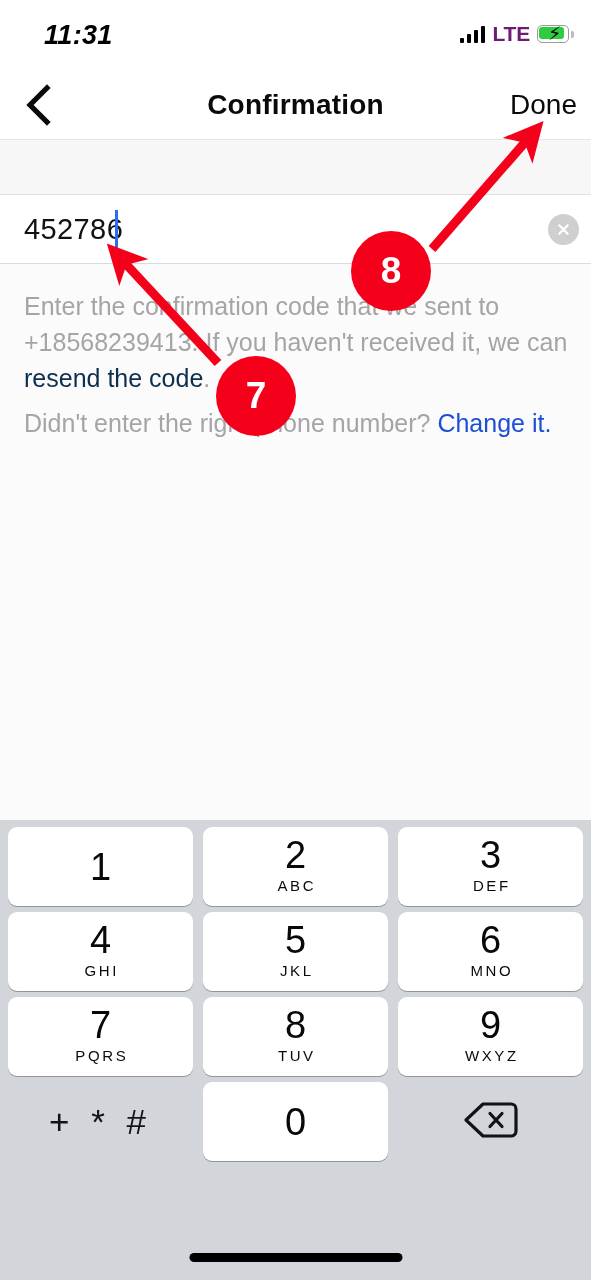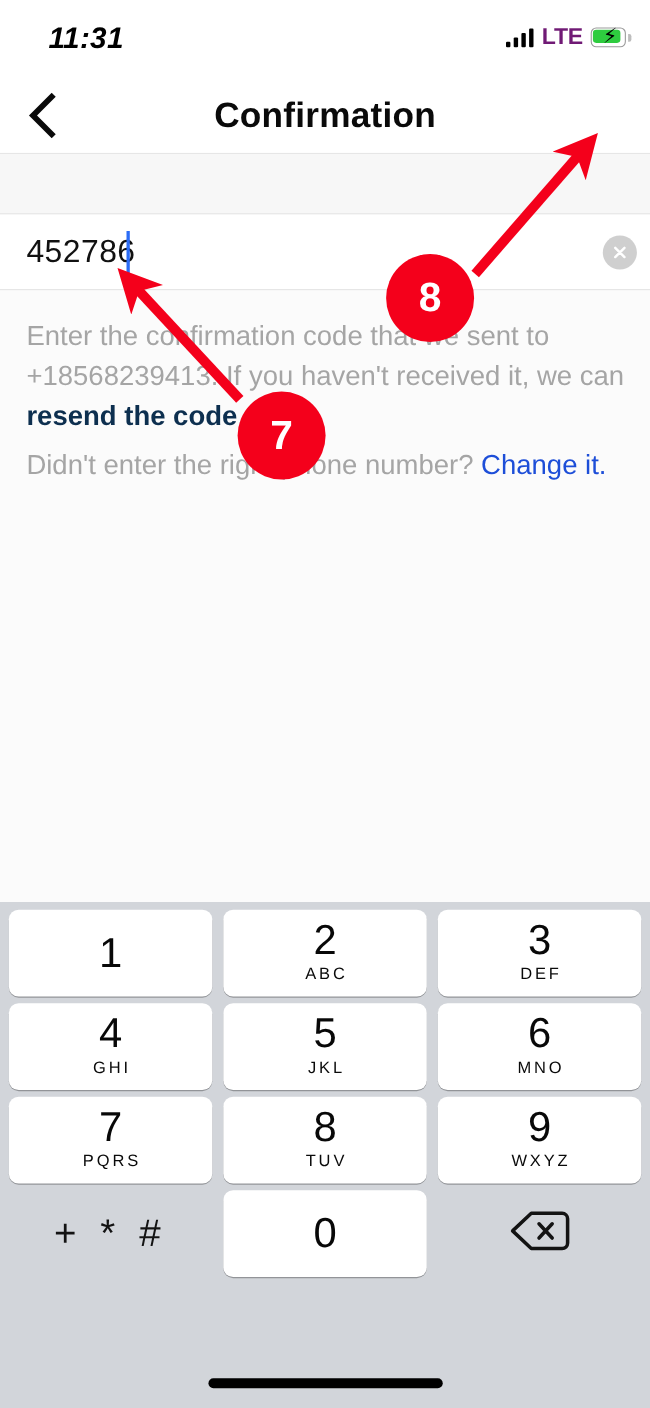--- a/index.html
+++ b/index.html
@@ -56,21 +56,21 @@
     background:#ffffff;
   }
   .back-btn{
     position:absolute; left:10px; top:0; width:56px; height:69px;
     display:flex; align-items:center; justify-content:center;
   }
   .back-btn svg{ display:block; }
   .nav-title{
     position:absolute; left:0; top:0; width:591px; height:69px;
     display:flex; align-items:center; justify-content:center;
-    font-size:32px; font-weight:700; color:#0a0a0a; letter-spacing:.2px;
+    font-size:28px; font-weight:700; color:#0a0a0a; letter-spacing:.2px;
   }
   .done-btn{
     position:absolute; right:14px; top:0; height:69px;
     display:flex; align-items:center;
     font-size:28px; font-weight:400; color:#0a0a0a;
   }
 
   
   .gray-band{
     position:absolute; left:0; top:139px; width:591px; height:56px;
@@ -100,21 +100,21 @@
   .clear-btn svg{ display:block; }
 
   .content{
     position:absolute; left:0; top:264px; width:591px; height:556px;
     background:#fbfbfb;
   }
   .desc{
     position:absolute; left:24px; top:24px; width:545px;
     font-size:25px; line-height:36px; color:#a5a5a5; font-weight:400;
   }
-  .desc .lnk{ color:#0d2f4f; font-weight:700; }
+  .desc .lnk{ color:#0d2f4f; font-weight:400; }
   .desc2{
     position:absolute; left:24px; top:141px; width:545px;
     font-size:25px; line-height:36px; color:#a5a5a5; font-weight:400;
   }
   .desc2 .lnk{ color:#1d4ed8; font-weight:400; }
 
   
   .keyboard{
     position:absolute; left:0; top:820px; width:591px; height:460px;
     background:#d2d5da;
@@ -195,20 +195,21 @@
 
 <div class="navbar">
   <div class="nav-title">Confirmation</div>
   <div class="back-btn">
     <span>
       <svg width="26" height="42" viewBox="0 0 26 42">
         <path d="M22 4 L5 21 L22 38" fill="none" stroke="#0a0a0a" stroke-width="5.2" stroke-linecap="square" stroke-linejoin="miter"></path>
       </svg>
     </span>
   </div>
+  <div class="done-btn">Done</div>
 </div>
 
 <div class="gray-band"></div>
 
 <div class="input-row">
   <div class="code-value" placeholder="Confirmation code">452786</div>
   <div class="caret"></div>
   <div class="clear-btn">
     <span>
       <svg width="17" height="17" viewBox="0 0 17 17">

